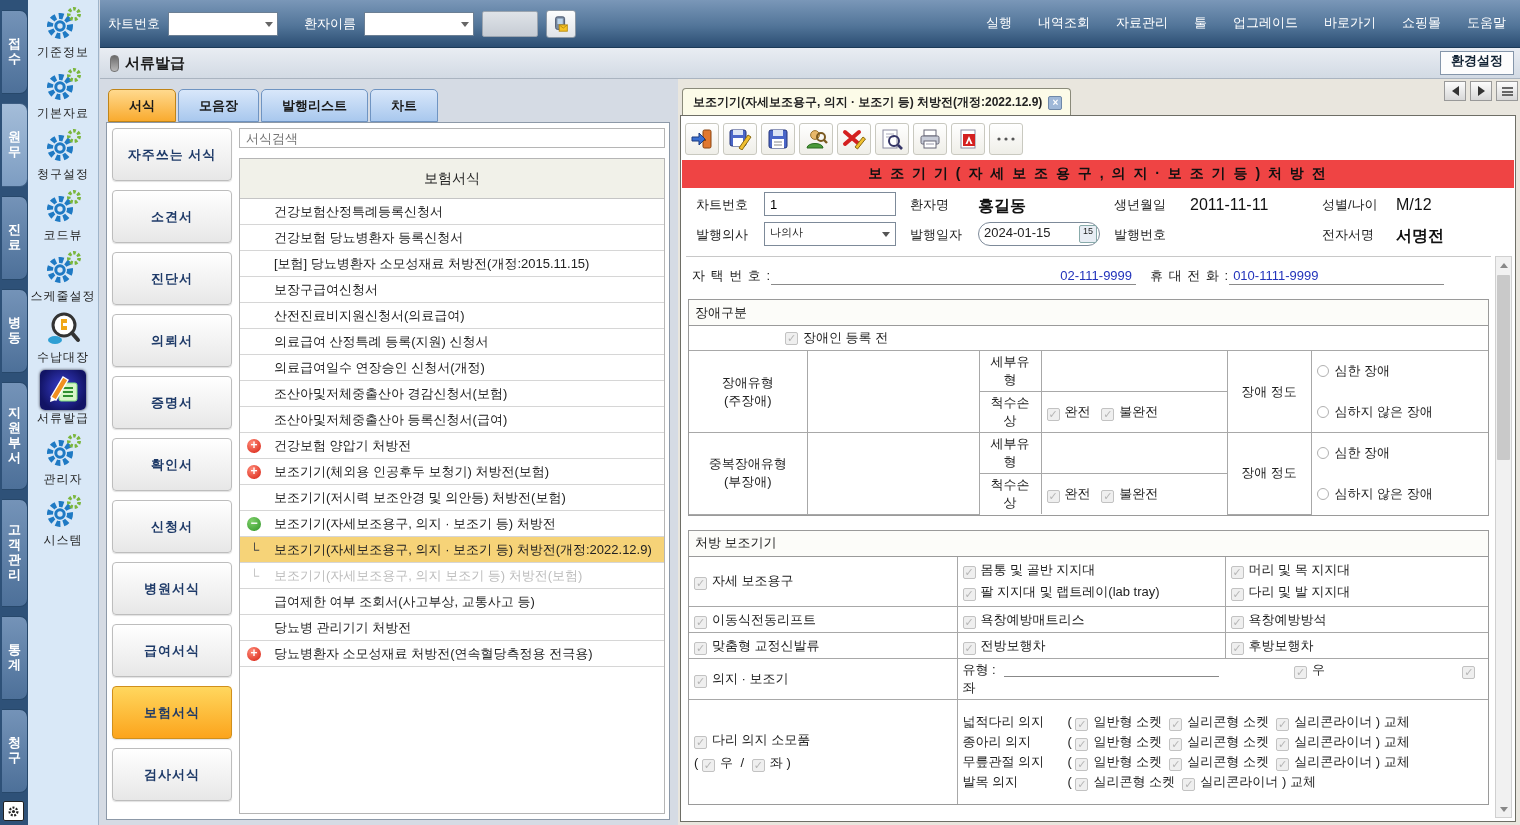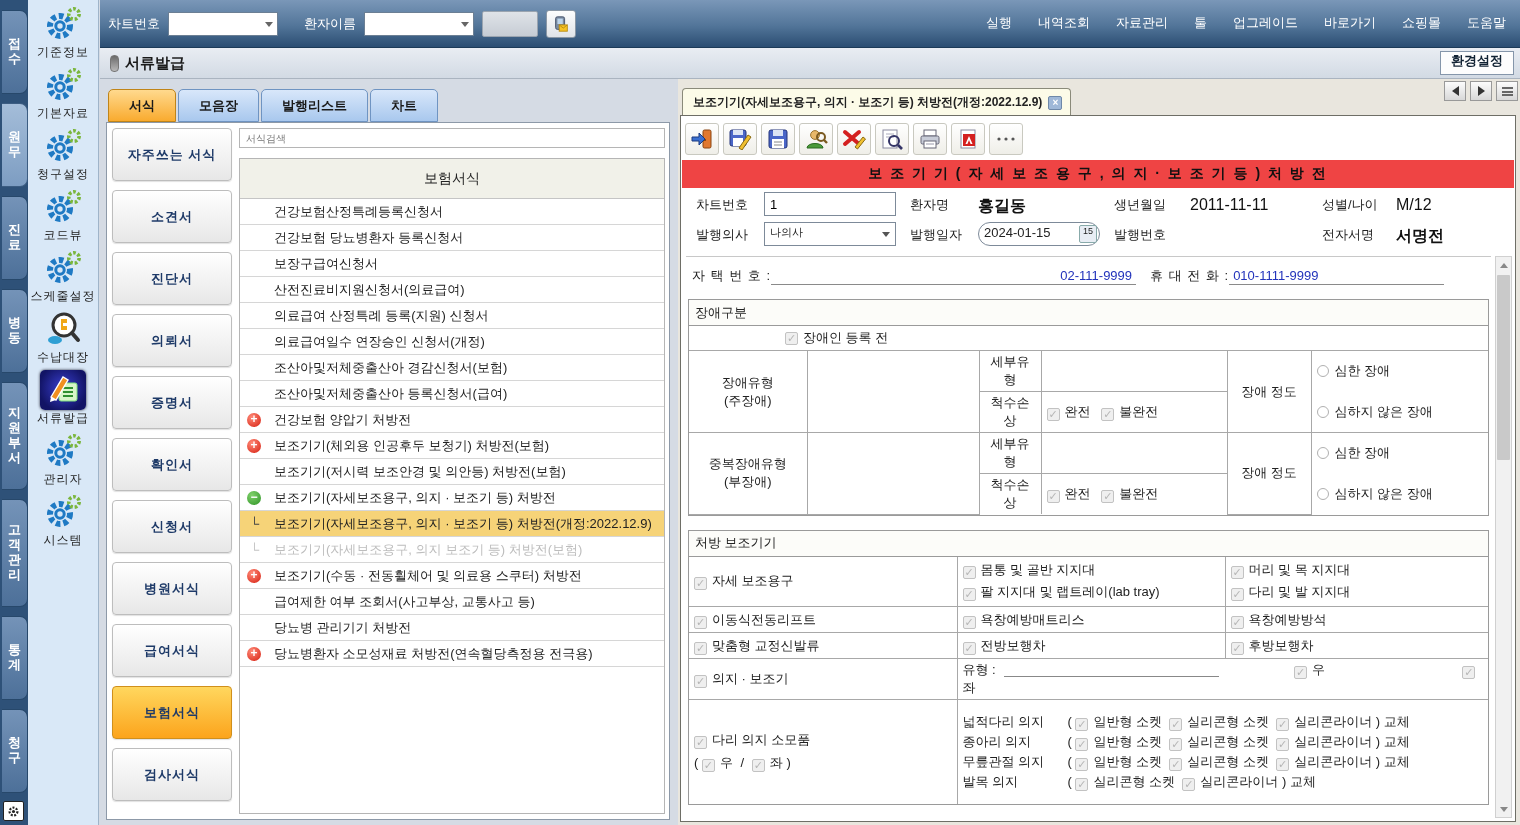--- a/index.html
+++ b/index.html
@@ -51,21 +51,21 @@
   .ltab { height:33px; padding:0 20px; display:flex; align-items:center; font-weight:bold; font-size:13px; color:#1a1a1a;
           background:linear-gradient(180deg,#d8e7fa,#a9c8ee); border:1px solid #6f94c2; border-radius:5px 5px 0 0; margin-right:2px; cursor:pointer; }
   .ltab.active { background:linear-gradient(180deg,#ffd98e,#f9ab2f); border-color:#c08418; }
   .lbody { position:absolute; left:6px; right:6px; top:43px; bottom:5px; background:#fff; border:1px solid #8d99a8; padding:5px 4px 4px 5px; }
   .catcol { position:absolute; left:5px; top:5px; width:122px; bottom:5px; }
   .catbtn { width:120px; height:53px; margin-bottom:9px; background:linear-gradient(180deg,#ffffff,#e7e7e7); border:1px solid #bdbdbd; border-radius:4px;
             display:flex; align-items:center; justify-content:center; font-weight:bold; font-size:13px; color:#1e3a68; letter-spacing:1px; cursor:pointer; box-shadow:0 1px 1px rgba(0,0,0,.12); }
   .catbtn.fav { margin-bottom:9px; }
   .catbtn.active { background:linear-gradient(180deg,#ffd75e,#fca41c); border-color:#d08f1c; }
   .listcol { position:absolute; left:132px; right:4px; top:5px; bottom:5px; }
-  .srch { width:100%; height:20px; border:1px solid #b5b5b5; padding:2px 6px; font-size:10px; color:#be185d; font-family:inherit; }
+  .srch { width:100%; height:20px; border:1px solid #b5b5b5; padding:2px 6px; font-size:13px; color:#be185d; font-family:inherit; }
   .listbox { position:absolute; left:0; right:0; top:30px; bottom:0; border:1px solid #b5b5b5; background:#fff; overflow:hidden; }
   .lheader { height:40px; background:#f1f1e9; border-bottom:1px solid #c5c5c5; display:flex; align-items:center; justify-content:center; font-size:14px; color:#222; }
   .lrow { position:relative; height:26px; line-height:25px; border-bottom:1px solid #d6d6d6; padding-left:34px; font-size:13px; color:#222; cursor:pointer; white-space:nowrap; overflow:hidden; }
   .lrow.selected { background:#f6d378; }
   .lrow.disabled { color:#bdbdbd; }
   .ico-plus,.ico-minus { position:absolute; left:7px; top:6px; width:14px; height:14px; border-radius:50%; color:#fff; font-weight:bold; font-size:12px; line-height:13px; text-align:center; }
   .ico-plus { background:radial-gradient(circle at 35% 30%, #ff8a78, #d61f10); }
   .ico-plus::before { content:"+"; }
   .ico-minus { background:radial-gradient(circle at 35% 30%, #7fd06a, #2f9427); }
   .ico-minus::before { content:"−"; }
@@ -310,33 +310,33 @@
           <div class="catbtn">급여서식</div>
           <div class="catbtn active">보험서식</div>
           <div class="catbtn">검사서식</div>
         </div>
         <div class="listcol">
           <input class="srch" placeholder="서식검색" style="">
           <div class="listbox">
             <div class="lheader">보험서식</div>
             <div class="lrow"><span>건강보험산정특례등록신청서</span></div>
             <div class="lrow"><span>건강보험 당뇨병환자 등록신청서</span></div>
+            <div class="lrow"><span>[보험] 당뇨병환자 소모성재료 처방전(개정:2015.11.15)</span></div>
             <div class="lrow"><span>보장구급여신청서</span></div>
             <div class="lrow"><span>산전진료비지원신청서(의료급여)</span></div>
             <div class="lrow"><span>의료급여 산정특례 등록(지원) 신청서</span></div>
             <div class="lrow"><span>의료급여일수 연장승인 신청서(개정)</span></div>
             <div class="lrow"><span>조산아및저체중출산아 경감신청서(보험)</span></div>
             <div class="lrow"><span>조산아및저체중출산아 등록신청서(급여)</span></div>
             <div class="lrow"><span class="ico-plus"></span><span>건강보험 양압기 처방전</span></div>
             <div class="lrow"><span class="ico-plus"></span><span>보조기기(체외용 인공후두 보청기) 처방전(보험)</span></div>
             <div class="lrow"><span>보조기기(저시력 보조안경 및 의안등) 처방전(보험)</span></div>
             <div class="lrow"><span class="ico-minus"></span><span>보조기기(자세보조용구, 의지 · 보조기 등) 처방전</span></div>
             <div class="lrow selected"><span class="lprefix">└</span><span>보조기기(자세보조용구, 의지 · 보조기 등) 처방전(개정:2022.12.9)</span></div>
             <div class="lrow disabled"><span class="lprefix">└</span><span>보조기기(자세보조용구, 의지 보조기 등) 처방전(보험)</span></div>
-            <div class="lrow"><span class="ico-plus"></span><span>보조기기(수동 · 전동휠체어 및 의료용 스쿠터) 처방전</span></div>
             <div class="lrow"><span>급여제한 여부 조회서(사고부상, 교통사고 등)</span></div>
             <div class="lrow"><span>당뇨병 관리기기 처방전</span></div>
             <div class="lrow"><span class="ico-plus"></span><span>당뇨병환자 소모성재료 처방전(연속혈당측정용 전극용)</span></div>
           </div>
         </div>
       </div>
     </div>
 
     <div class="docwrap">
       <div class="doctabrow">

